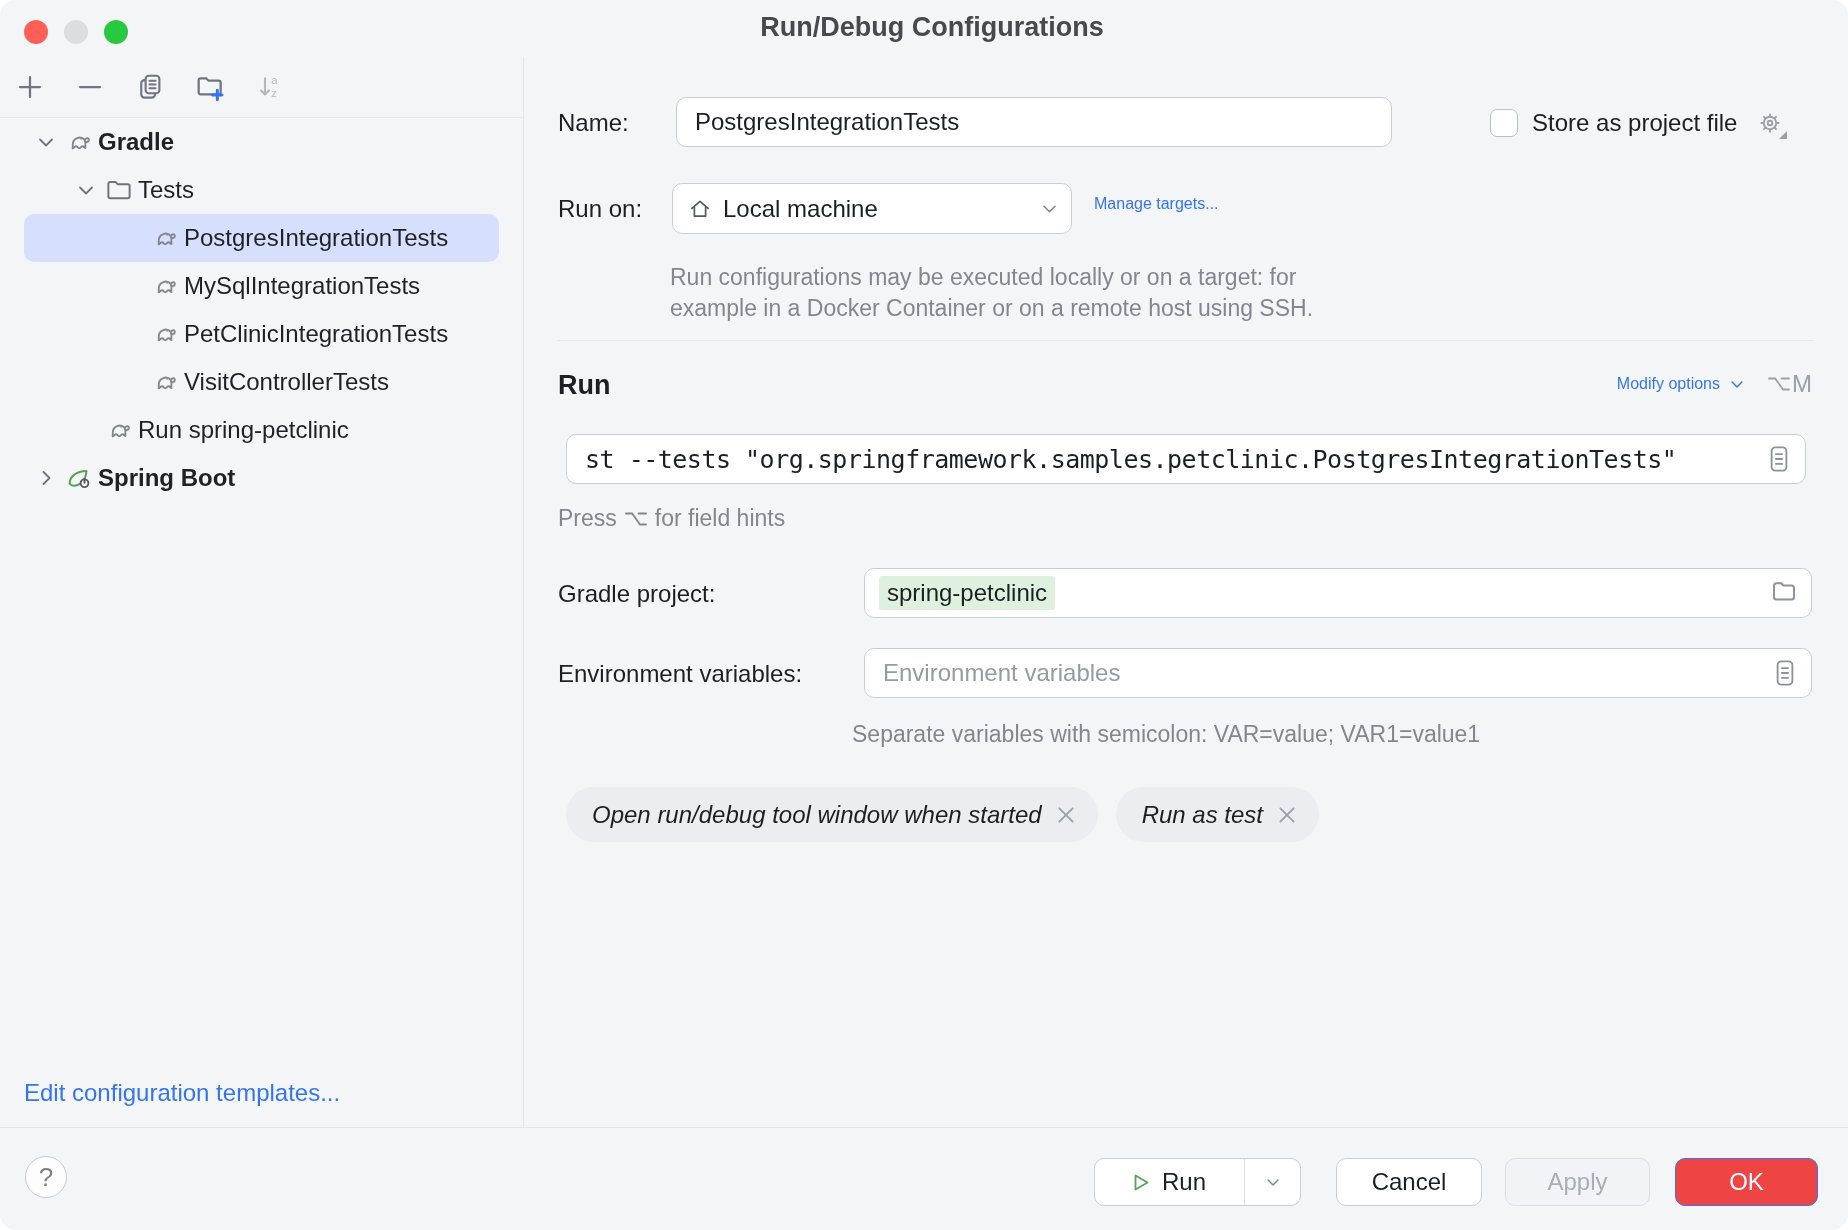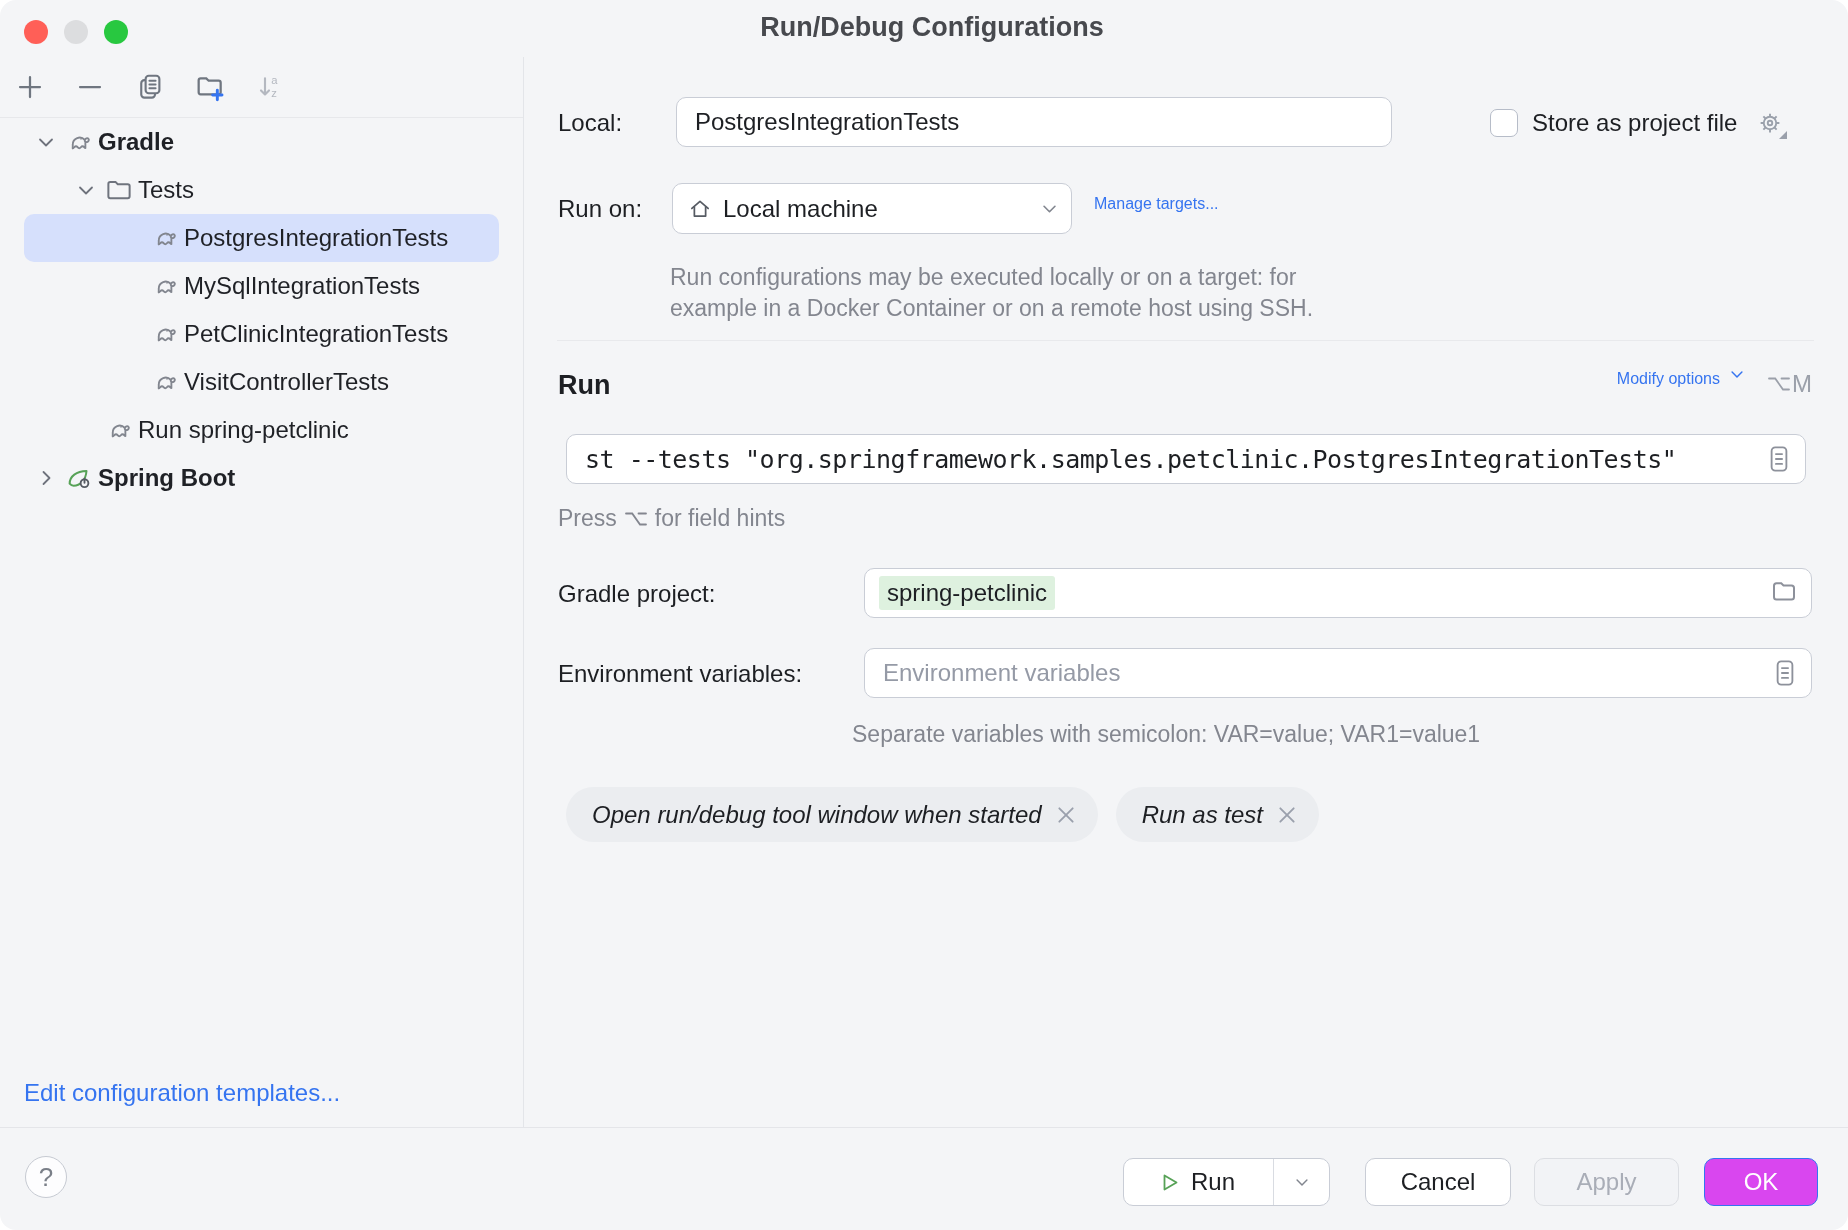--- a/index.html
+++ b/index.html
@@ -51,21 +51,21 @@
   .store-row { position:absolute; left:966px; top:51px; display:flex; align-items:center; gap:14px; }
   .checkbox { width:28px; height:28px; background:#fff; border:1.5px solid #b6bcc8; border-radius:7px; }
   .gear-wrap { position:relative; width:30px; height:30px; margin-left:4px; }
   .gear-wrap .tri { position:absolute; right:-2px; bottom:-1px; width:0; height:0;
     border-left:8px solid transparent; border-bottom:8px solid #9aa0ab; }
   .link { color:#3574f0; cursor:pointer; font-size:16px; }
   .hint { color:#83868f; font-size:23px; }
   .desc { position:absolute; left:146px; top:205px; line-height:31px; }
   .divider-h { position:absolute; left:33px; top:283px; width:1257px; height:1px; background:#e8e9ec; }
   .run-header { position:absolute; left:34px; top:313px; font-size:27px; font-weight:700; color:#1d1f23; }
-  .modify-row { position:absolute; right:36px; top:313px; display:flex; gap:10px;margin-left:39px; }
+  .modify-row { position:absolute; right:36px; top:313px; display:flex; align-items:center; gap:10px;margin-left:39px; }
   .shortcut { display:flex; align-items:center; gap:2px; color:#9ba0aa; font-size:24px; margin-left:14px; }
   .press-hint { position:absolute; left:34px; top:448px; display:flex; align-items:center; gap:8px; }
   .sep-hint { position:absolute; left:328px; top:664px; }
   .green-val { background:#def1df; padding:3px 8px; border-radius:3px; font-size:24px; color:#1d1f23; }
   .tags { position:absolute; left:42px; top:730px; display:flex; gap:18px; }
   .tag { height:55px; background:#ebedf0; border-radius:28px; display:flex; align-items:center;
     padding:0 24px 0 26px; font-size:24px; color:#1d1f23; gap:16px;font-style:italic; }
   
   .footer { position:absolute; left:0; top:1127px; width:100%; height:103px; border-top:1px solid #e4e5e9; }
   .help-btn { position:absolute; left:25px; top:28px; width:42px; height:42px; border-radius:50%;
@@ -73,21 +73,21 @@
     display:flex; align-items:center; justify-content:center; }
   .btn-row { position:absolute; right:30px; top:30px; display:flex; align-items:center; }
   .btn { height:48px; border-radius:10px; border:1px solid #c9cdd6; background:#fff;
     font-size:24px; color:#1d1f23; display:flex; align-items:center; justify-content:center; }
   .btn-run { width:207px; margin-right:35px; padding:0; }
   .btn-run .run-main { flex:1; display:flex; align-items:center; justify-content:center; gap:12px; height:100%; }
   .btn-run .run-split { width:56px; height:100%; border-left:1px solid #d9dce2;
     display:flex; align-items:center; justify-content:center; }
   .btn-cancel { width:146px; margin-right:23px; }
   .btn-apply { width:145px; margin-right:25px; border-color:#dcdee3; color:#a9adb7; background:#f2f3f6; }
-  .btn-ok { width:114px; background:#d946ef; border-color:#3574f0; color:#fff; }
+  .btn-ok { width:143px; background:#ef4444; border-color:#3574f0; color:#fff; }
   svg { display:block; }
 </style>
 </head>
 <body>
 
 <div id="window">
 
   <div class="titlebar">
     <div class="traffic t-red"></div>
     <div class="traffic t-gray"></div>
@@ -238,21 +238,21 @@
         </span>
         <span class="tree-label bold">Spring Boot</span>
       </div>
     </div>
 
     <div class="edit-templates">Edit configuration templates...</div>
   </div>
 
   <div class="main">
 
-    <div class="flabel" style="top:52px;">Local:</div>
+    <div class="flabel" style="top:52px;">Name:</div>
     <div class="field" id="name-field">
       <input value="PostgresIntegrationTests" style="">
     </div>
     <div class="store-row">
       <div class="checkbox"></div>
       <span>Store as project file</span>
       <span class="gear-wrap">
         <svg width="30" height="30" viewBox="0 0 24 24" fill="none" stroke="#9aa0ab" stroke-width="1.5">
           <circle cx="12" cy="12" r="5"></circle>
             <circle cx="12" cy="12" r="1.8"></circle>

